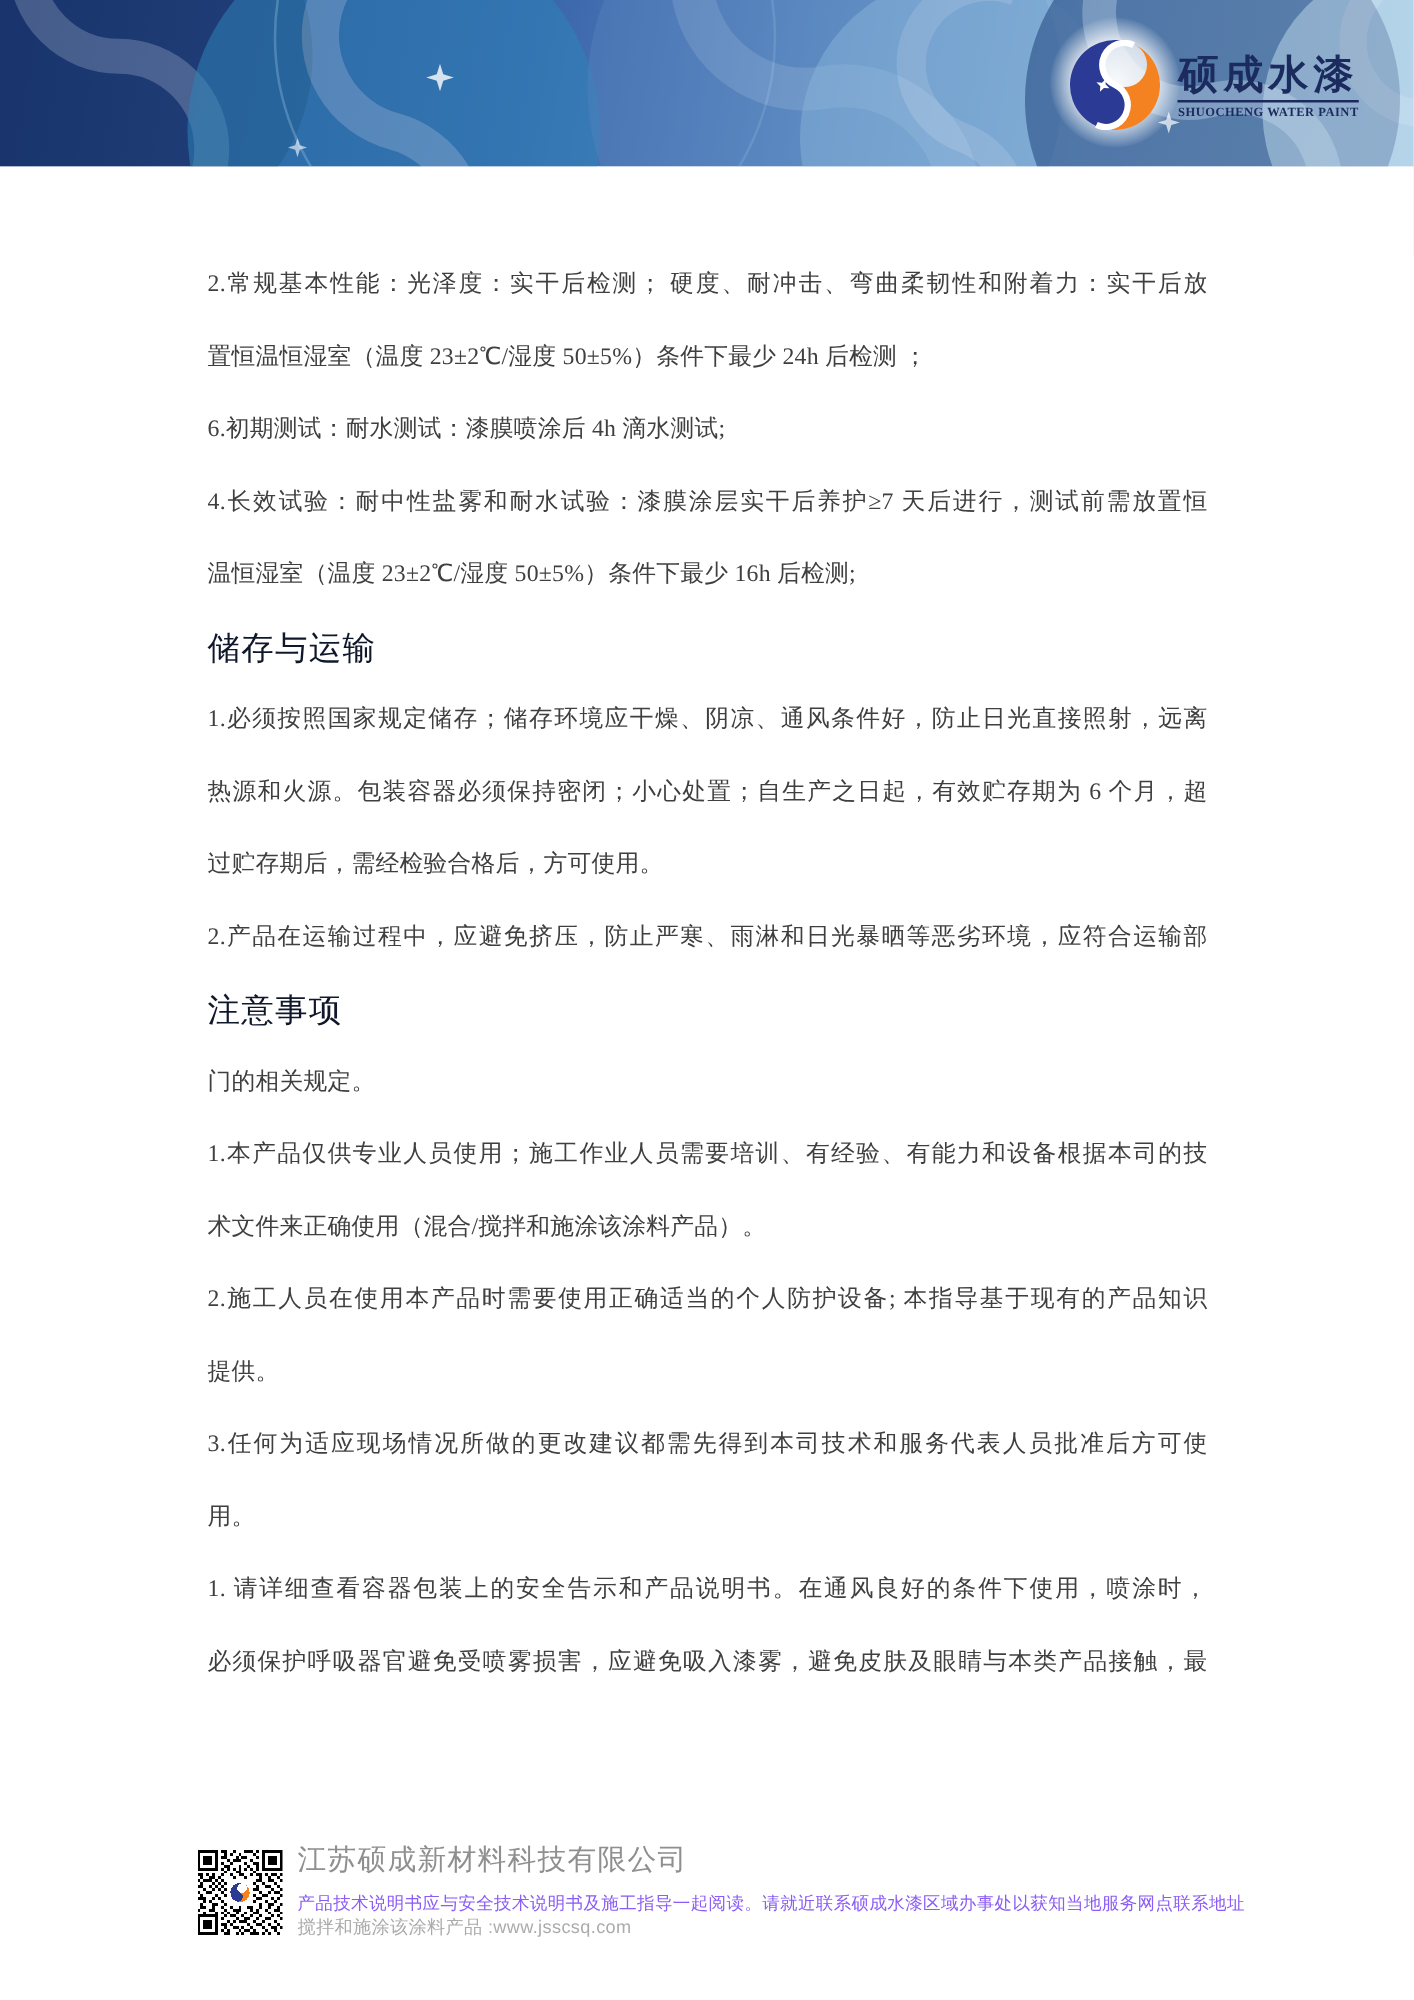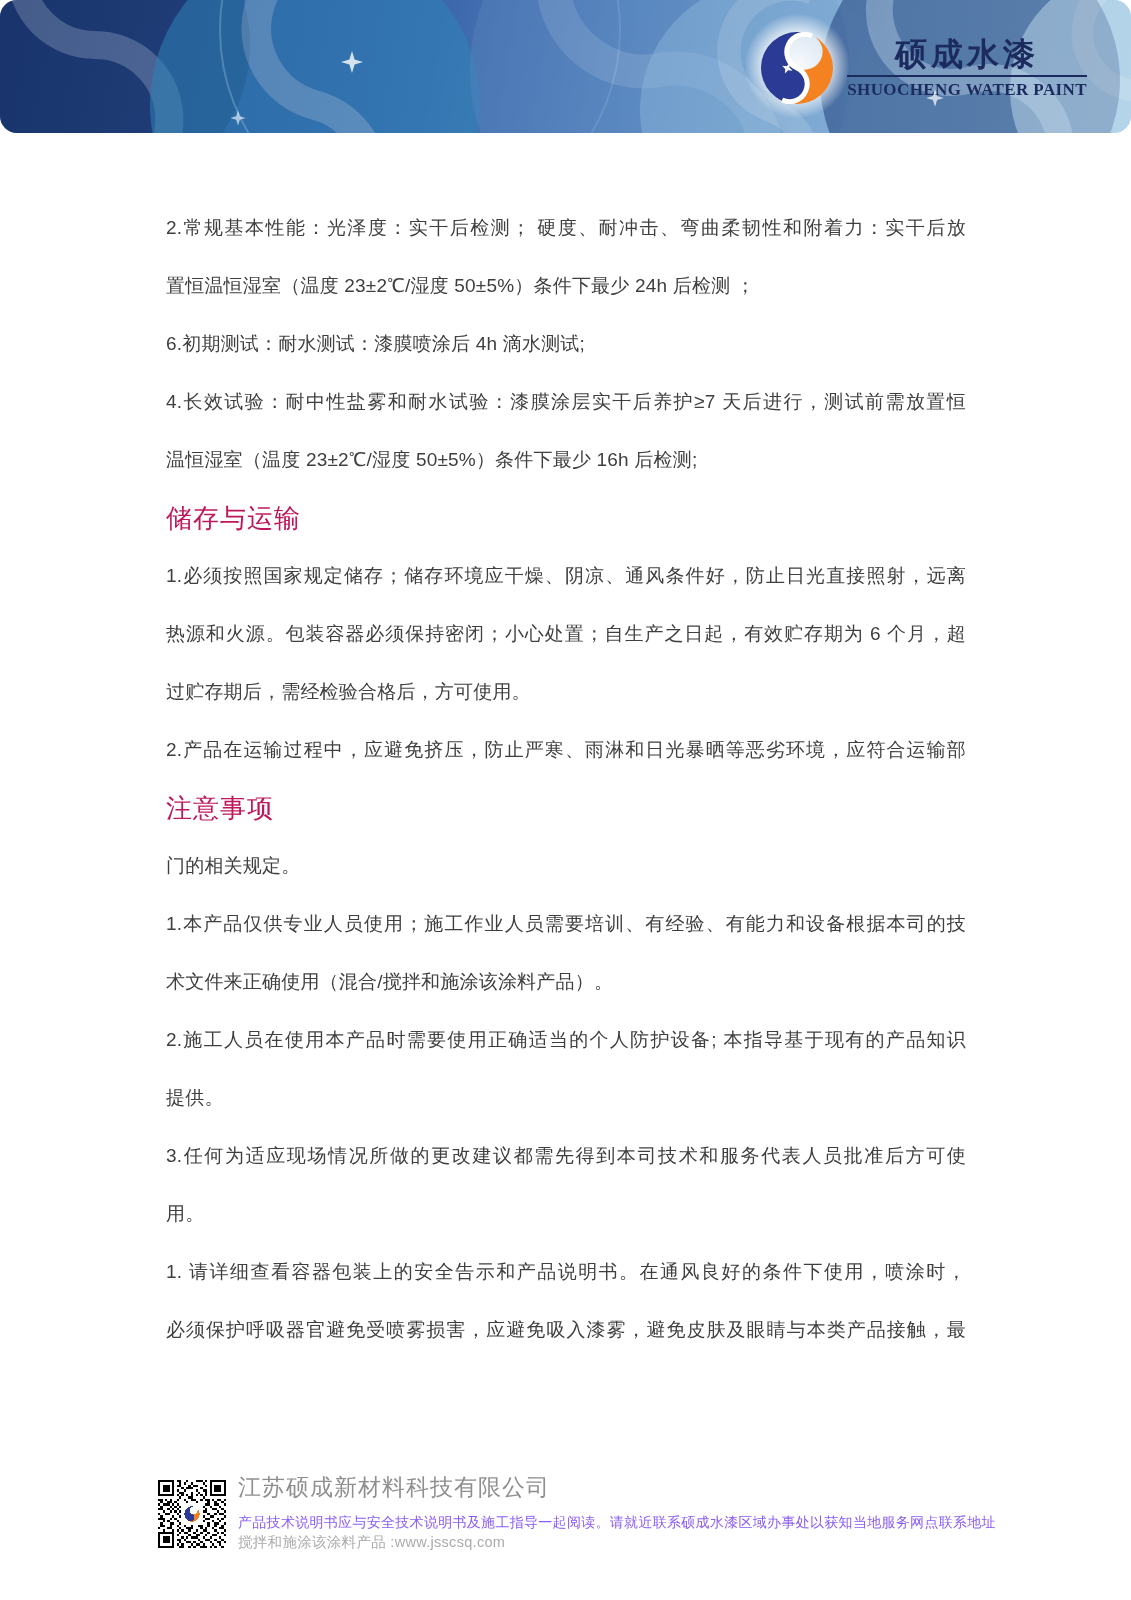--- a/index.html
+++ b/index.html
@@ -6,57 +6,56 @@
   .page{
     position:relative;width:1131px;height:1600px;margin:0 auto;
     background:#ffffff;overflow:hidden;
     font-family:"Liberation Sans",sans-serif;
   }
   
   .header{
     position:absolute;left:0;top:0;width:1131px;height:133px;
     background:linear-gradient(100deg,#1e3a7c 0%,#2c4f96 18%,#3b66ab 38%,#5d8cc2 58%,#8ab6da 78%,#a8cde5 100%);
     overflow:hidden;
-    border-radius:17px;
   }
   .header svg.deco{position:absolute;left:0;top:0;width:1131px;height:133px;}
   .logo{
     position:absolute;right:44px;top:26px;height:84px;
     display:flex;align-items:center;gap:14px;
   }
   .logo-glow{
     position:absolute;left:-16px;top:-12px;width:104px;height:104px;border-radius:50%;
     background:radial-gradient(circle,rgba(255,255,255,.95) 0%,rgba(255,255,255,.75) 45%,rgba(255,255,255,0) 72%);
   }
   .emblem{position:relative;width:72px;height:72px;flex:0 0 auto;}
   .logo-text{position:relative;display:flex;flex-direction:column;align-items:center;}
   .logo-cn{
     font-family:"Liberation Serif",serif;font-weight:700;font-size:32px;
     letter-spacing:4px;color:#1c2b5e;line-height:36px;white-space:nowrap;
   }
   .logo-divider{width:100%;height:2px;background:#1c2b5e;margin:3px 0 3px 0;}
   .logo-en{
-    font-family:"Liberation Serif",serif;font-weight:700;font-size:17px;
+    font-family:"Liberation Serif",serif;font-weight:700;font-size:10px;
     letter-spacing:.4px;color:#1c2b5e;white-space:nowrap;
   }
   
   .content{
     position:absolute;left:166px;top:199px;width:800px;
   }
   .line{
     height:58px;line-height:58px;white-space:nowrap;
   }
   .line.body{
-    font-size:19px;color:#3f3f3f;letter-spacing:.2px;
+    font-size:19px;color:#3f3f3f;letter-spacing:.2px;font-family:Liberation Serif, serif;
   }
   .line.body.j{
     white-space:normal;text-align:justify;text-align-last:justify;text-justify:inter-character;
   }
   .line.heading{
-    font-size:26px;color:#be185d;font-weight:500;letter-spacing:1px;
+    font-size:26px;color:#0f172a;font-weight:500;letter-spacing:1px;
   }
   
   .qr{position:absolute;left:158px;top:1480px;width:68px;height:68px;}
   .company{
     position:absolute;left:238px;top:1476px;font-size:23px;line-height:27px;
     color:#8f8f8f;letter-spacing:1px;white-space:nowrap;font-family:Liberation Mono, monospace;
   }
   .note1{
     position:absolute;left:238px;top:1512px;font-size:14px;line-height:20px;
     color:#8b5cf6;letter-spacing:.3px;white-space:nowrap;

